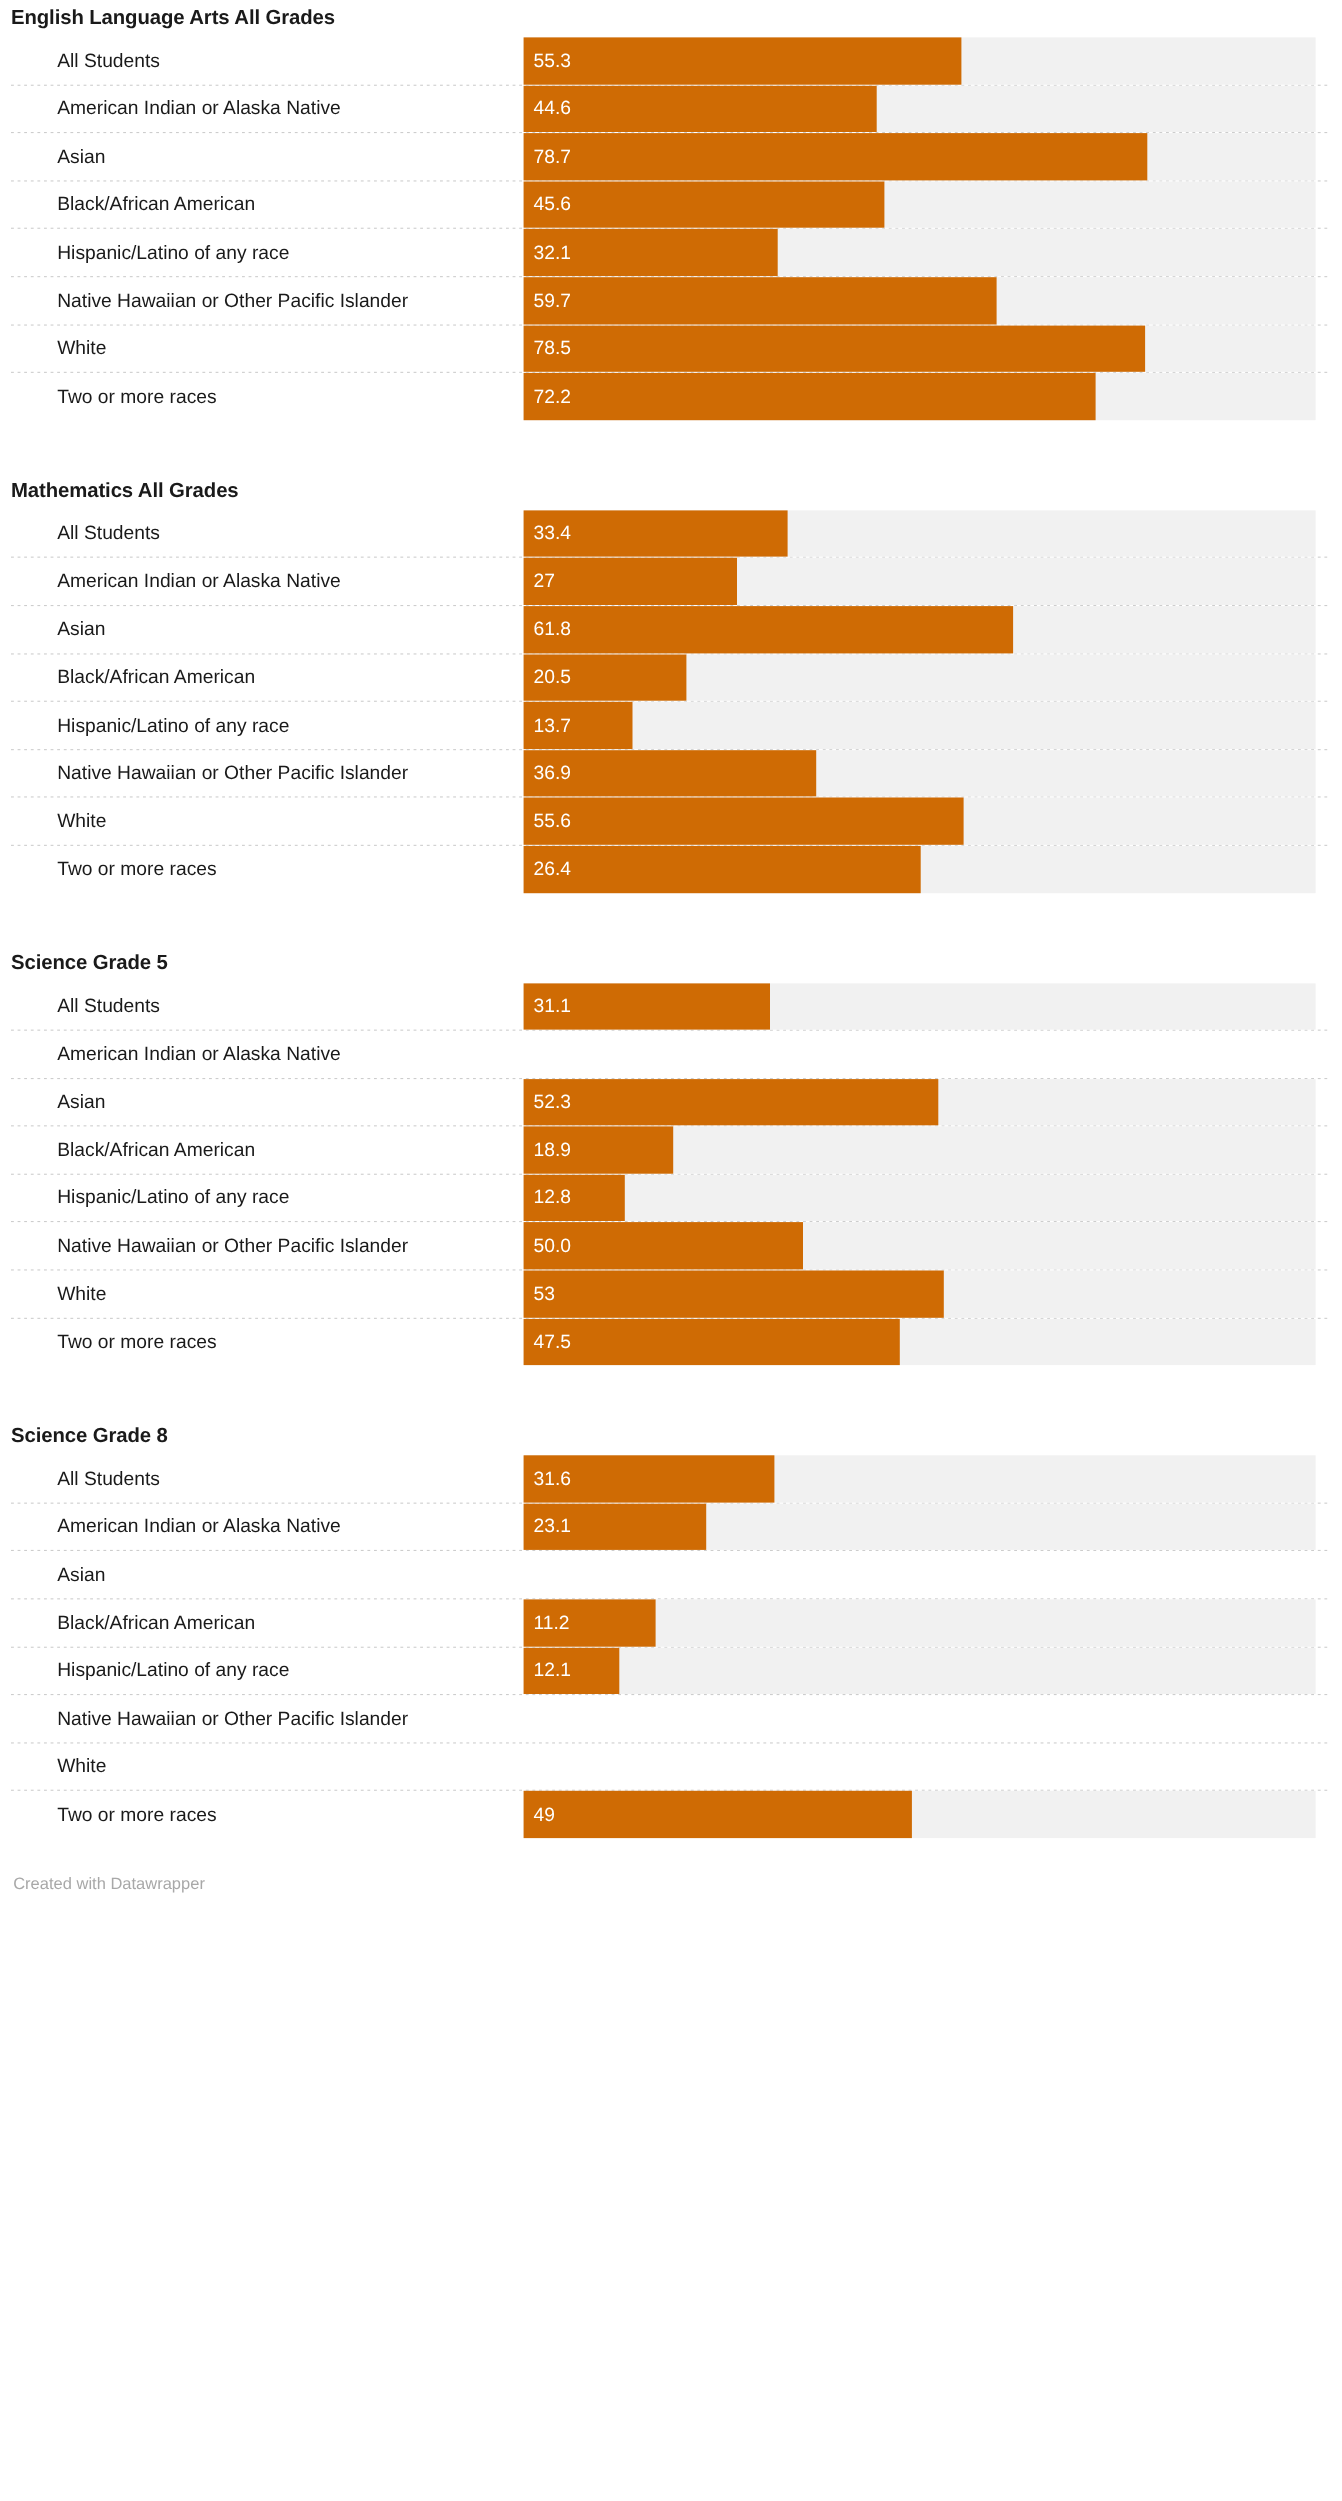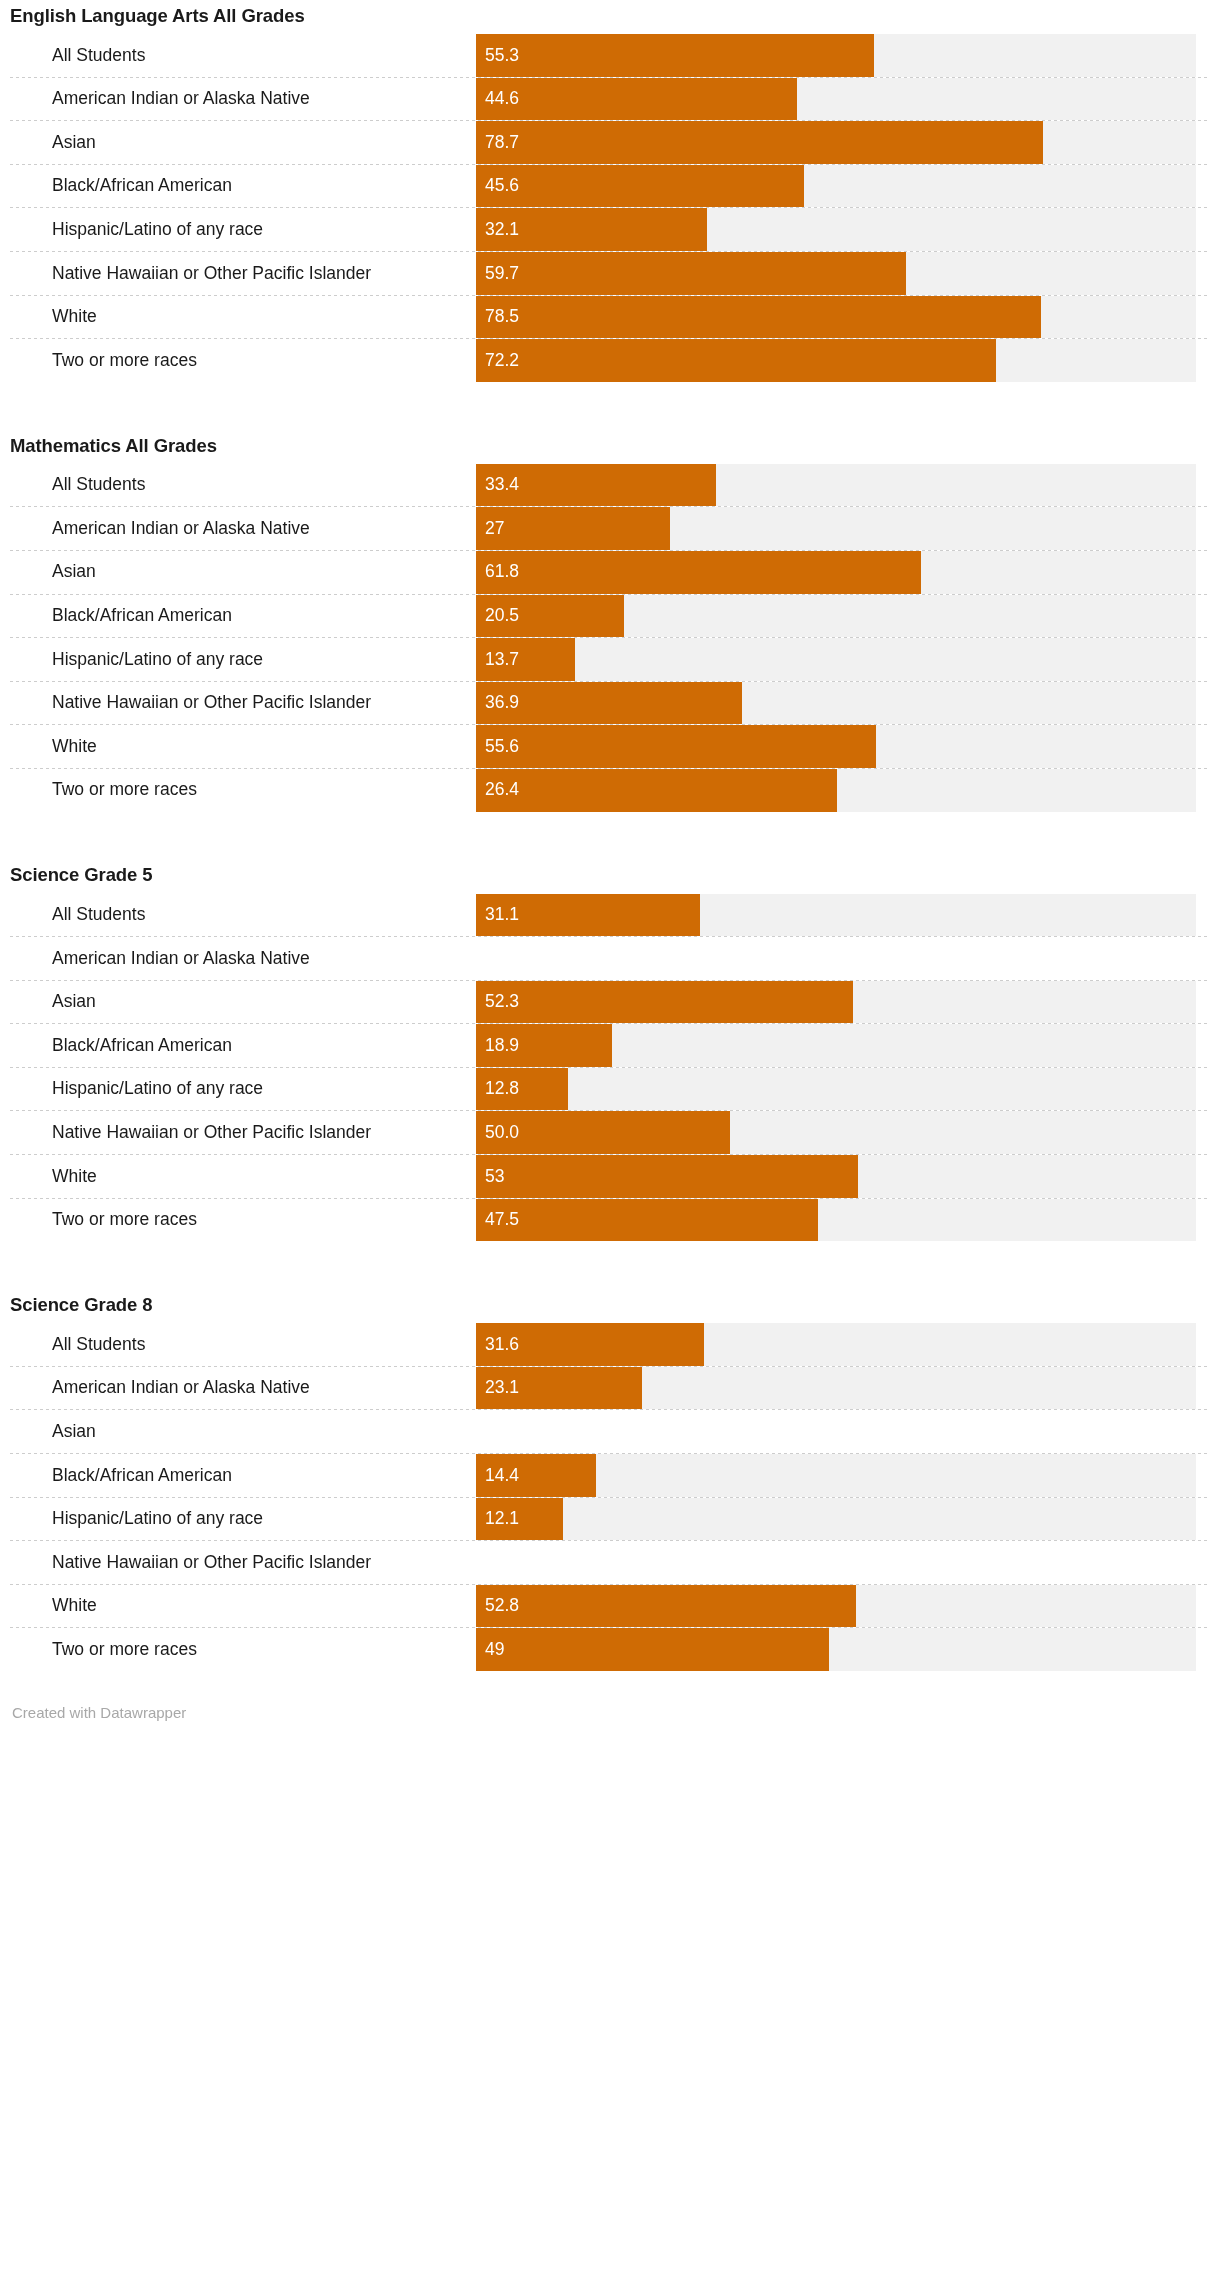--- a/index.html
+++ b/index.html
@@ -400,21 +400,21 @@
         <div class="divider"></div>
         <div class="row">
           <div class="row-label">Asian</div>
         </div>
         <div class="divider"></div>
         <div class="row">
           <div class="row-label">Black/African American</div>
           <div class="row-barwrap">
             <div class="track">
               <div class="bar" style="width: 16.6%; background: rgb(207, 107, 4);">
-                <span class="bar-value">14.4</span>
+                <span class="bar-value">11.2</span>
               </div>
             </div>
           </div>
         </div>
         <div class="divider"></div>
         <div class="row">
           <div class="row-label">Hispanic/Latino of any race</div>
           <div class="row-barwrap">
             <div class="track">
               <div class="bar" style="width: 12.1%; background: rgb(207, 107, 4);">
@@ -426,27 +426,20 @@
         <div class="divider"></div>
         <div class="row">
           <div class="row-label">Native Hawaiian or Other Pacific Islander</div>
           <div class="row-barwrap">
             <div class="track empty"></div>
           </div>
         </div>
         <div class="divider"></div>
         <div class="row">
           <div class="row-label">White</div>
-          <div class="row-barwrap">
-            <div class="track">
-              <div class="bar" style="width: 52.8%; background: rgb(207, 107, 4);">
-                <span class="bar-value">52.8</span>
-              </div>
-            </div>
-          </div>
         </div>
         <div class="divider"></div>
         <div class="row">
           <div class="row-label">Two or more races</div>
           <div class="row-barwrap">
             <div class="track">
               <div class="bar" style="width: 49%; background: rgb(207, 107, 4);">
                 <span class="bar-value">49</span>
               </div>
             </div>

